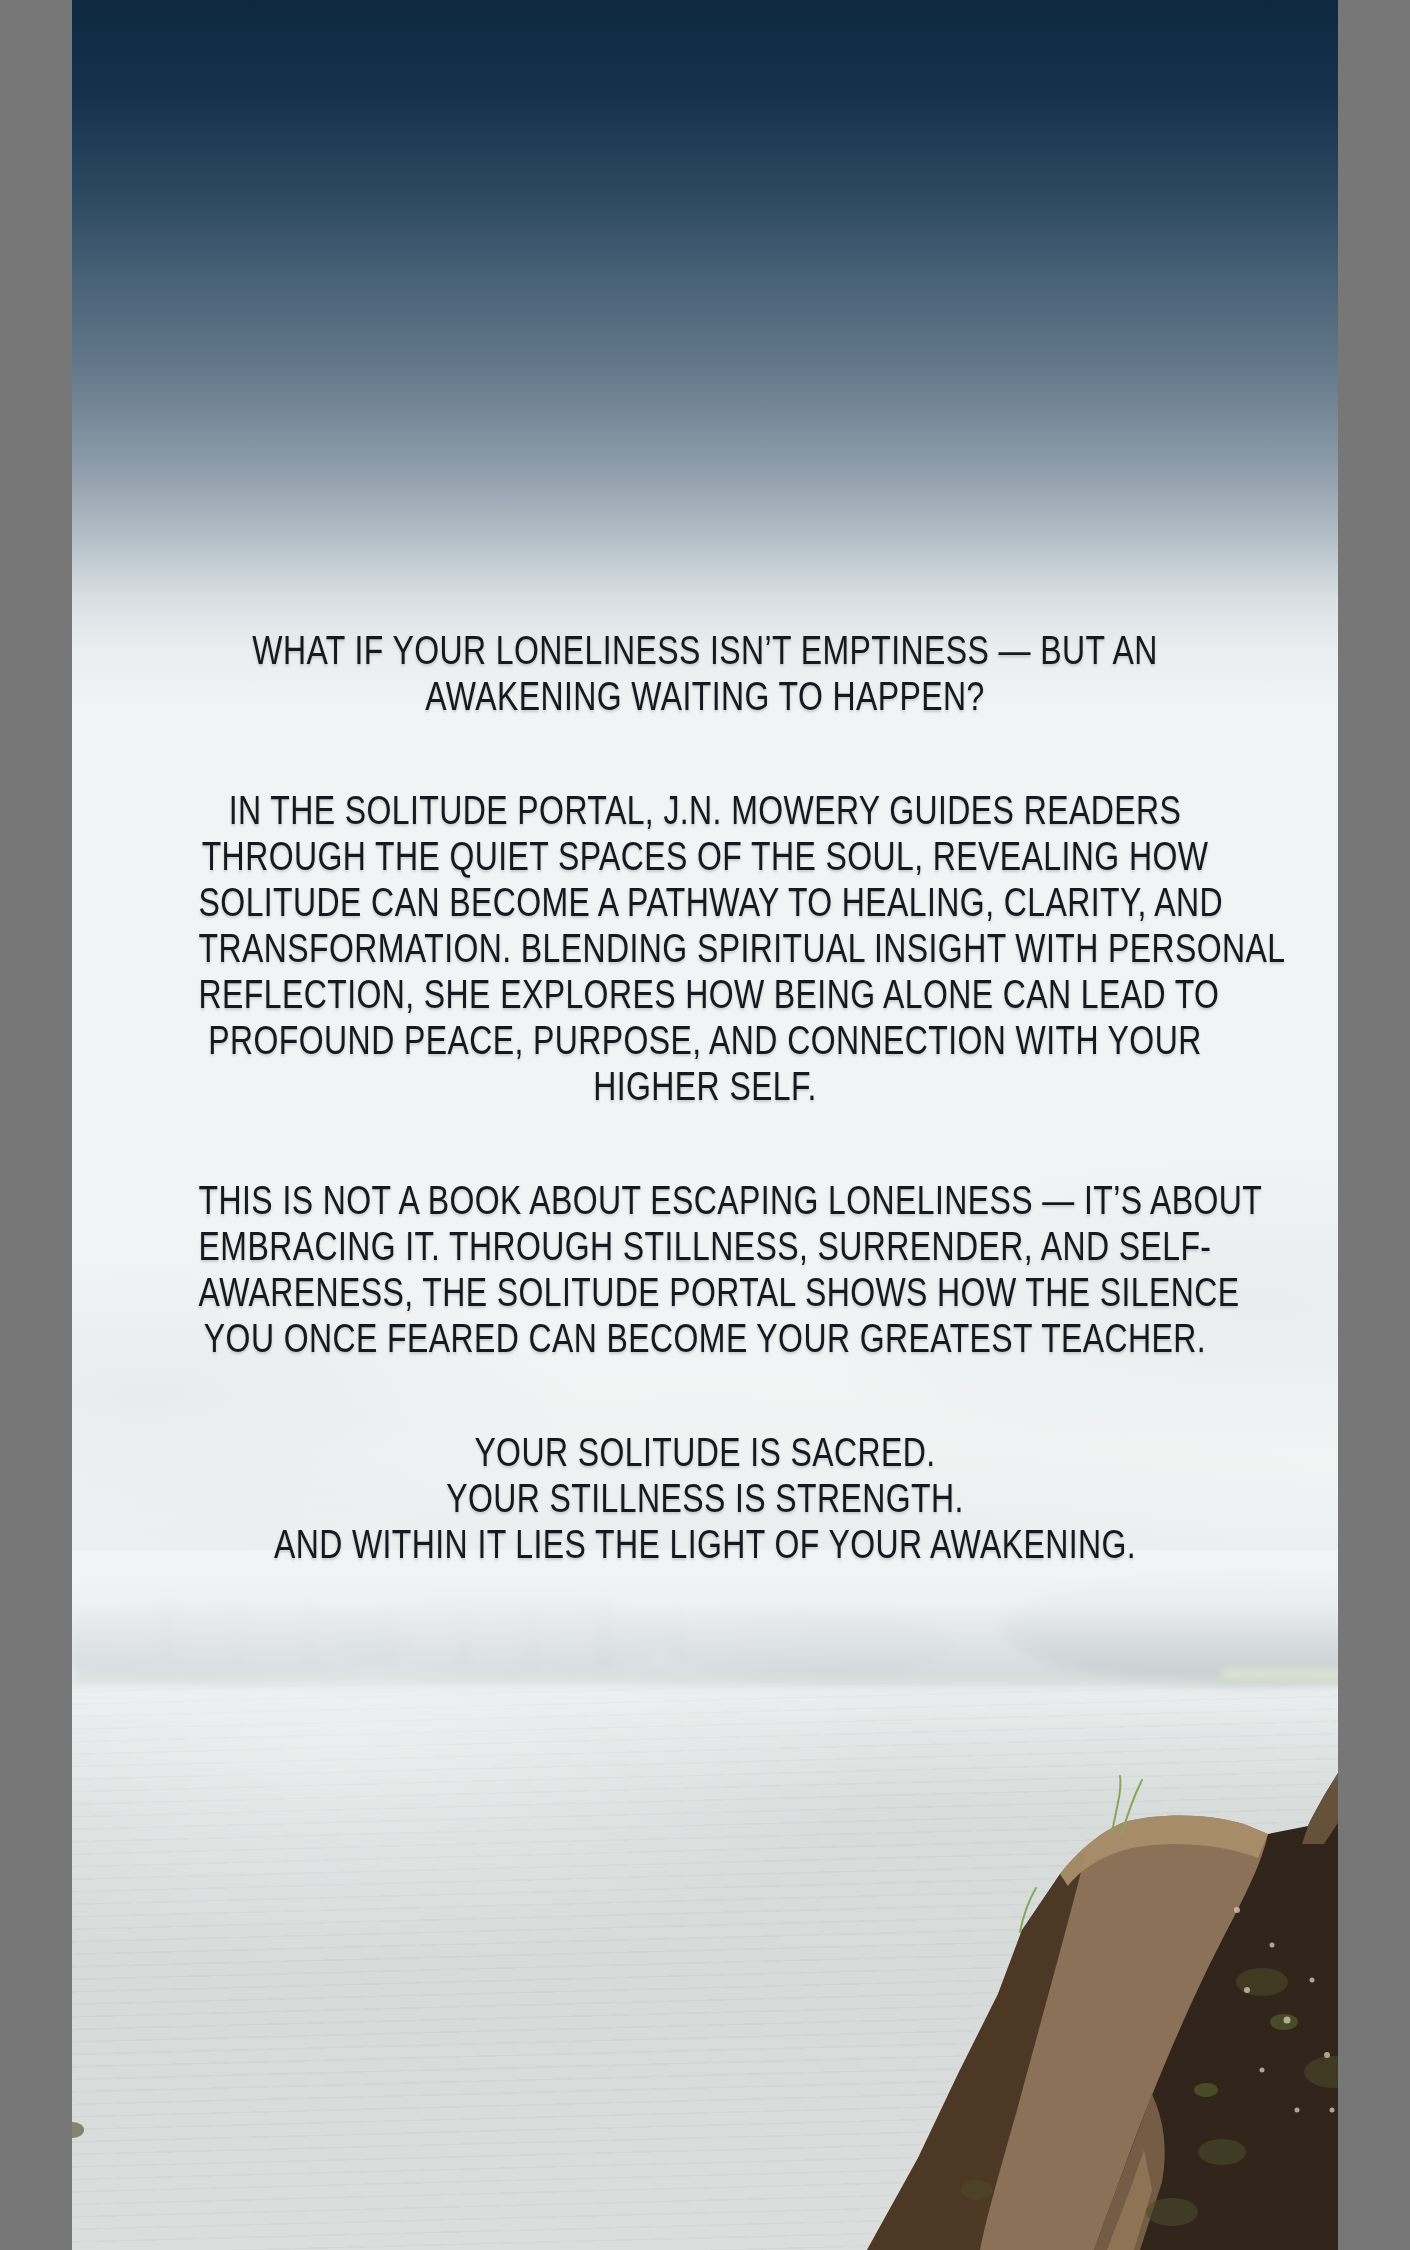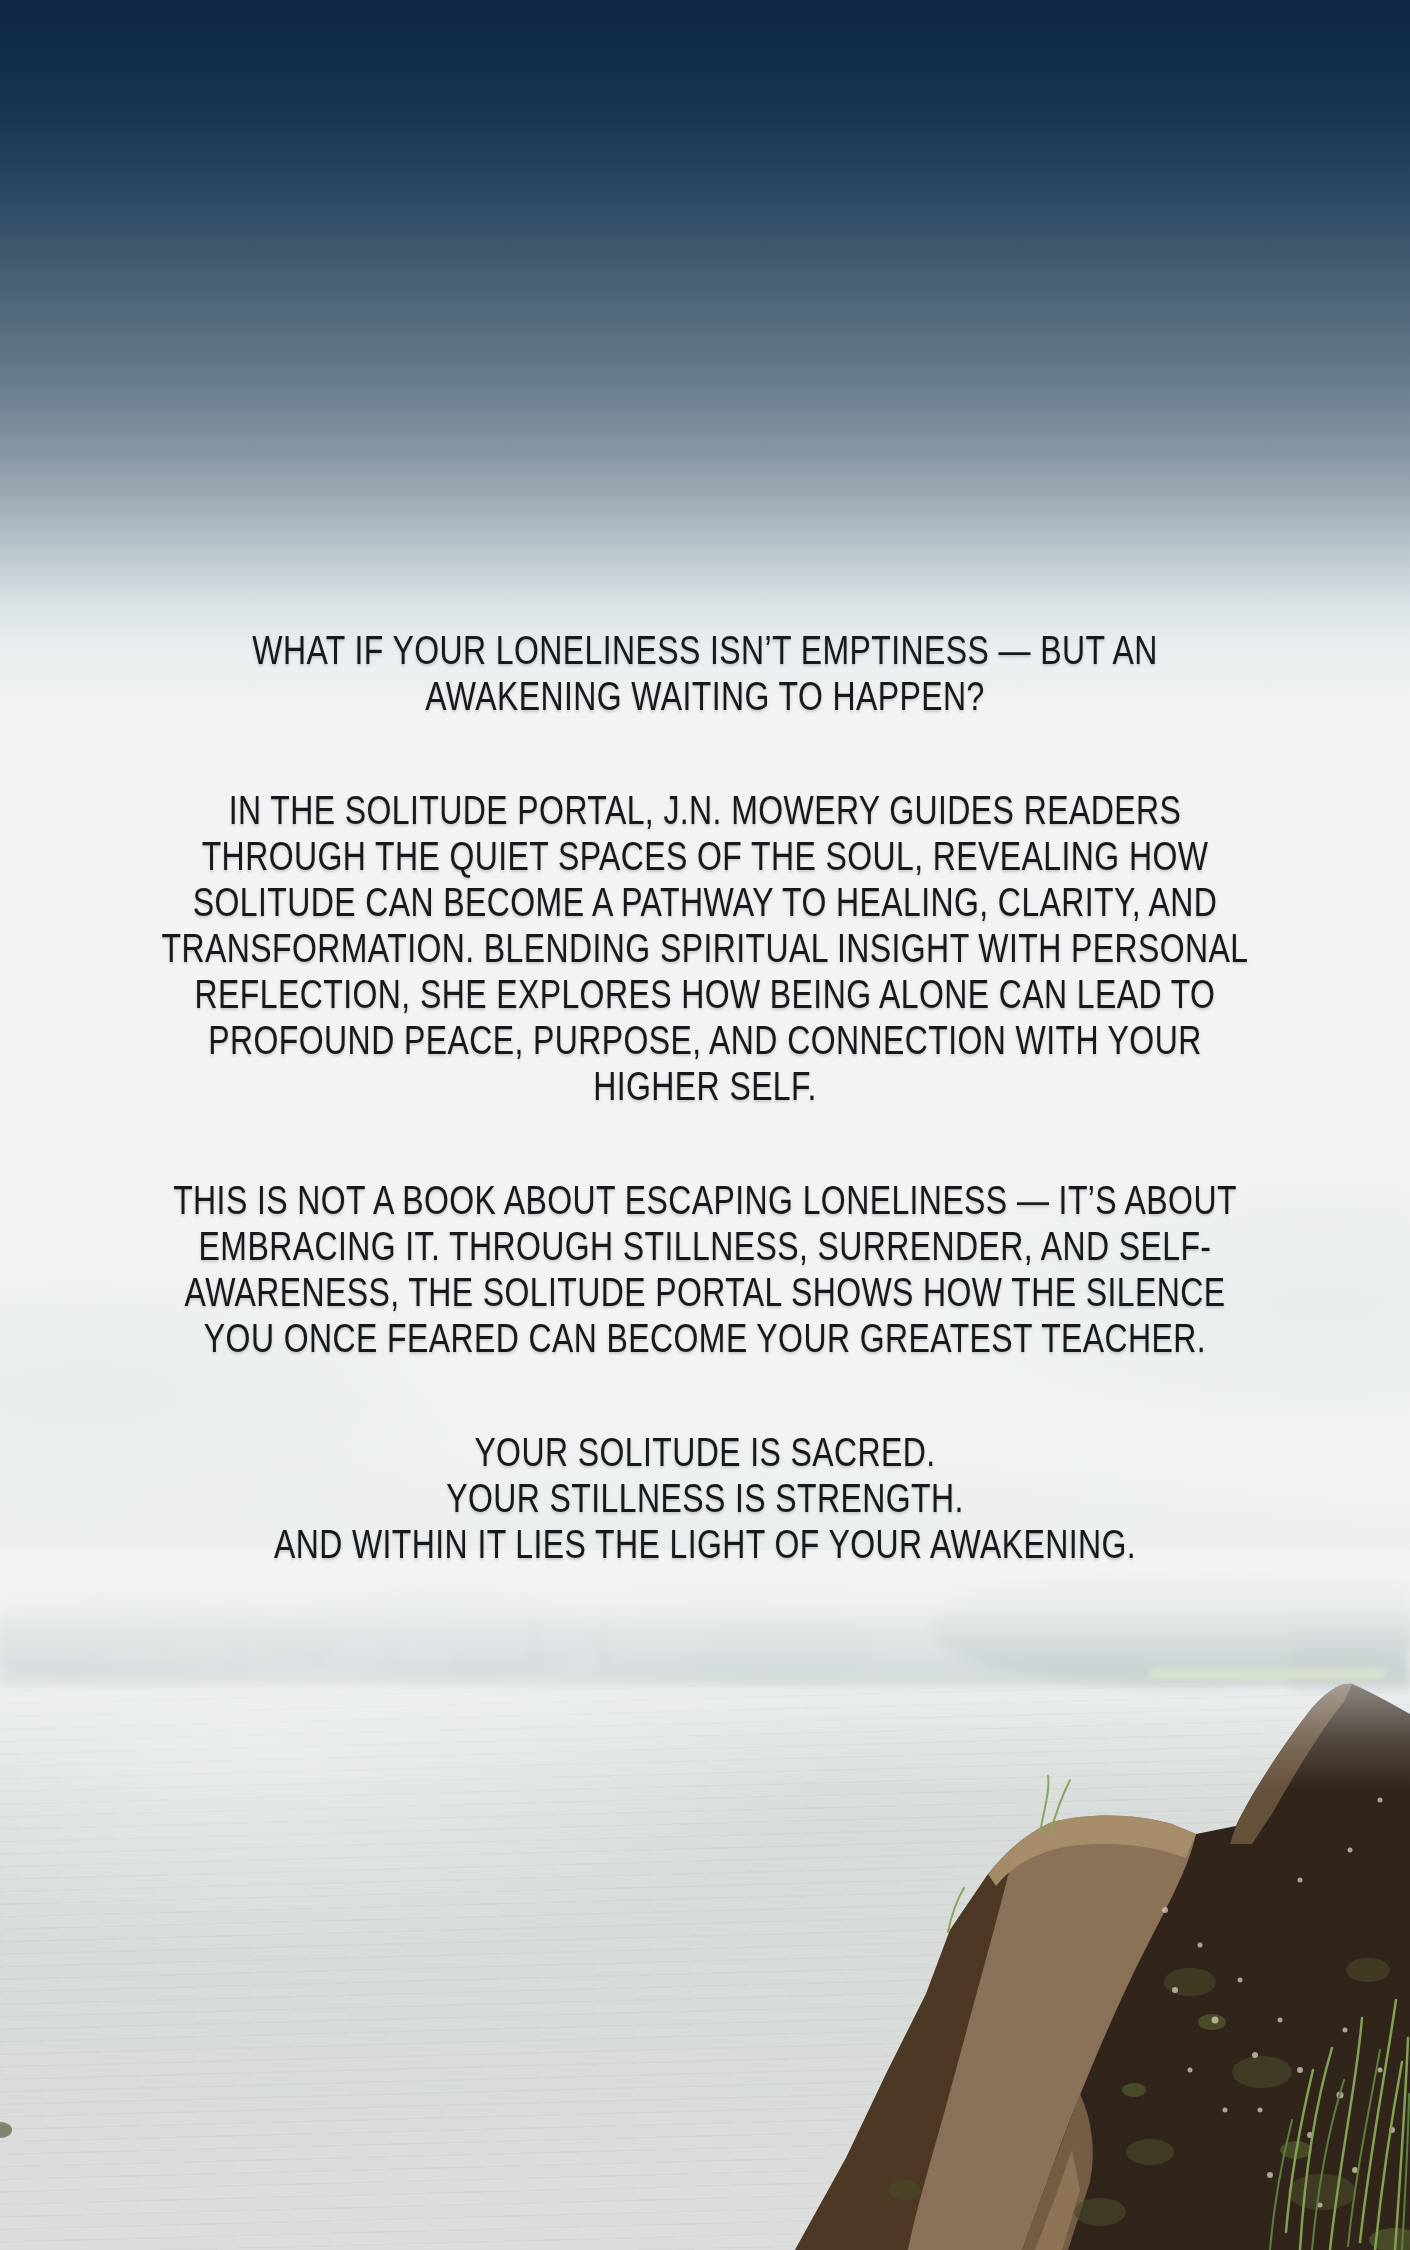--- a/index.html
+++ b/index.html
@@ -1,18 +1,18 @@
 <!DOCTYPE html>
 <html><head>
 <meta charset="utf-8">
 <style>
   html,body{margin:0;padding:0;background:#777;}
   .poster{
     position:relative;
-    width:1410px;height:2250px;
+    width:1266px;height:2250px;
     margin:0 auto;
     overflow:hidden;
     background:#f1f3f4;
     font-family:"Liberation Sans","DejaVu Sans",sans-serif;
   }
   
   .sky{
     position:absolute;inset:0;
     background:linear-gradient(180deg,
       #0e2841 0px,

